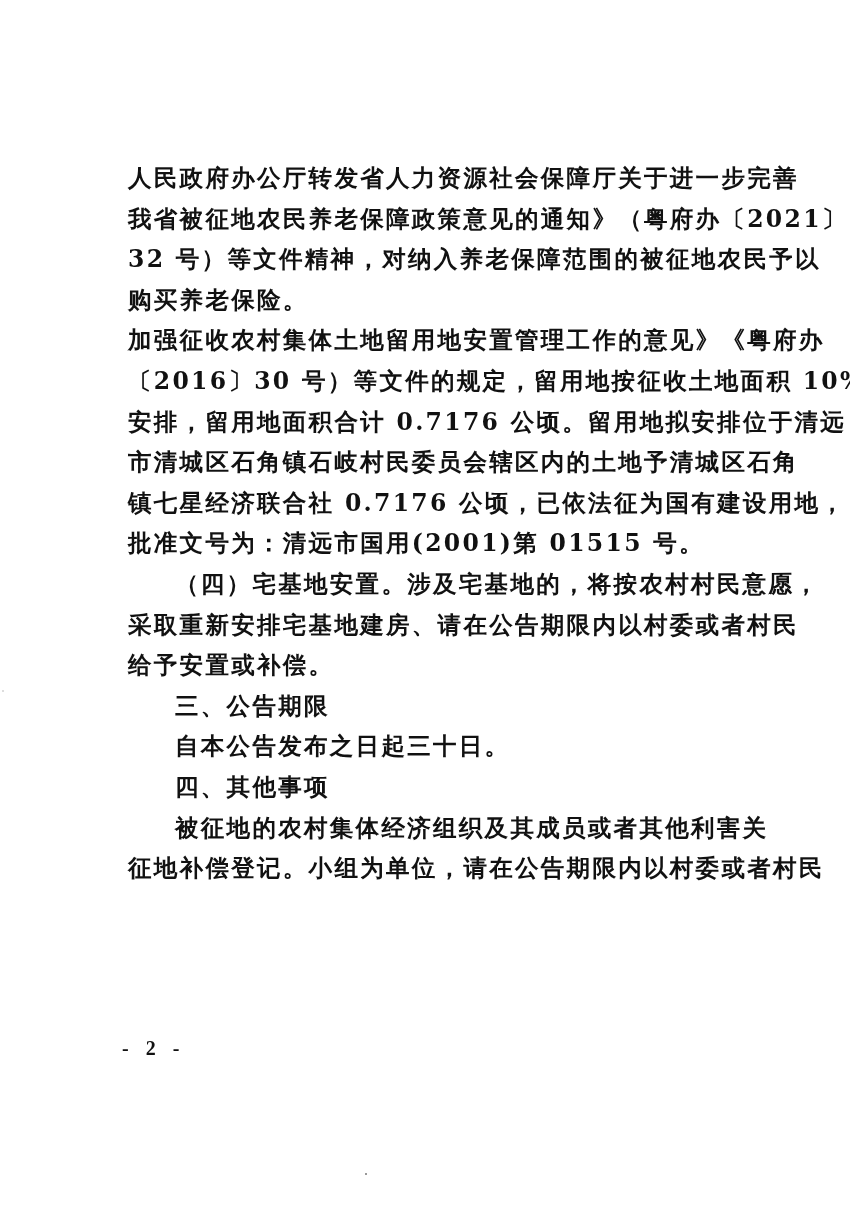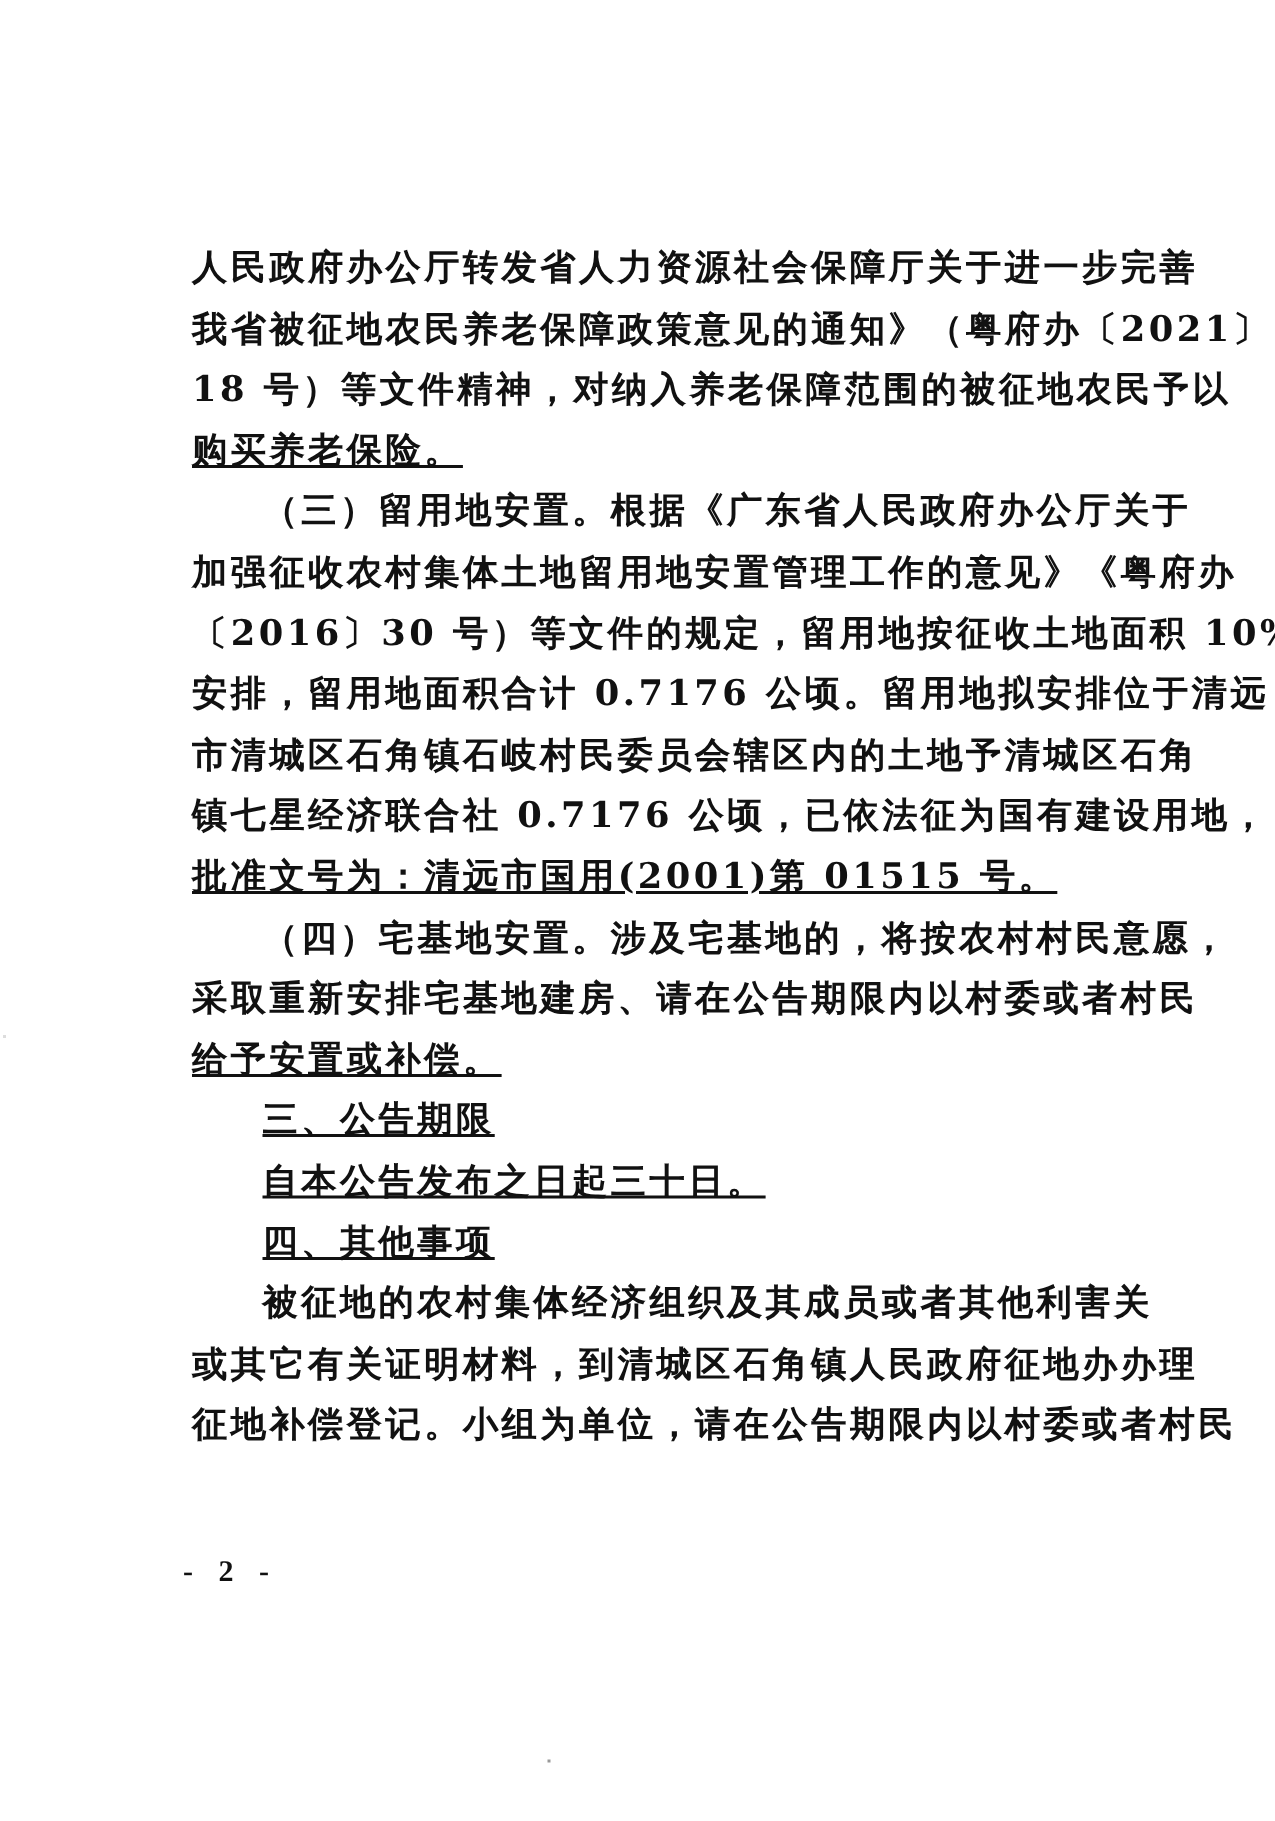--- a/index.html
+++ b/index.html
@@ -35,21 +35,20 @@
       line-height: 40.6px;
       font-size: 23.5px;
       white-space: nowrap;
       letter-spacing: 2.3px;
       font-weight: 600;
       text-align: justify;
       text-align-last: justify;
     }
     .line.last {
       text-align-last: left;
-      text-decoration: underline;
     }
     .line.indent {
       padding-left: 47px;
       box-sizing: border-box;
     }
     .page-number {
       position: absolute;
       left: 122px;
       top: 1037px;
       font-size: 20px;
@@ -64,37 +63,35 @@
       background: #999999;
     }
   </style>
 </head>
 <body>
 
 <div class="page">
   <div class="body-text" id="body-text">
     <div class="line">人民政府办公厅转发省人力资源社会保障厅关于进一步完善</div>
     <div class="line">我省被征地农民养老保障政策意见的通知》（粤府办〔2021〕</div>
-    <div class="line">18 号）等文件精神，对纳入养老保障范围的被征地农民予以</div>
+    <div class="line">32 号）等文件精神，对纳入养老保障范围的被征地农民予以</div>
     <div class="line last">购买养老保险。</div>
-    <div class="line indent">（三）留用地安置。根据《广东省人民政府办公厅关于</div>
     <div class="line">加强征收农村集体土地留用地安置管理工作的意见》《粤府办</div>
     <div class="line">〔2016〕30 号）等文件的规定，留用地按征收土地面积 10%</div>
     <div class="line">安排，留用地面积合计 0.7176 公顷。留用地拟安排位于清远</div>
     <div class="line">市清城区石角镇石岐村民委员会辖区内的土地予清城区石角</div>
     <div class="line">镇七星经济联合社 0.7176 公顷，已依法征为国有建设用地，</div>
     <div class="line last">批准文号为：清远市国用(2001)第 01515 号。</div>
     <div class="line indent">（四）宅基地安置。涉及宅基地的，将按农村村民意愿，</div>
     <div class="line">采取重新安排宅基地建房、请在公告期限内以村委或者村民</div>
     <div class="line last">给予安置或补偿。</div>
     <div class="line indent last">三、公告期限</div>
     <div class="line indent last">自本公告发布之日起三十日。</div>
     <div class="line indent last">四、其他事项</div>
     <div class="line indent">被征地的农村集体经济组织及其成员或者其他利害关</div>
-    <div class="line">或其它有关证明材料，到清城区石角镇人民政府征地办办理</div>
     <div class="line">征地补偿登记。小组为单位，请在公告期限内以村委或者村民</div>
   </div>
 
   <div class="page-number">- 2 -</div>
 
   <div class="speck" style="left:365px; top:1173px;"></div>
   <div class="speck" style="left:2px; top:690px; background:#dddddd;"></div>
 </div>
 
 </body></html>

